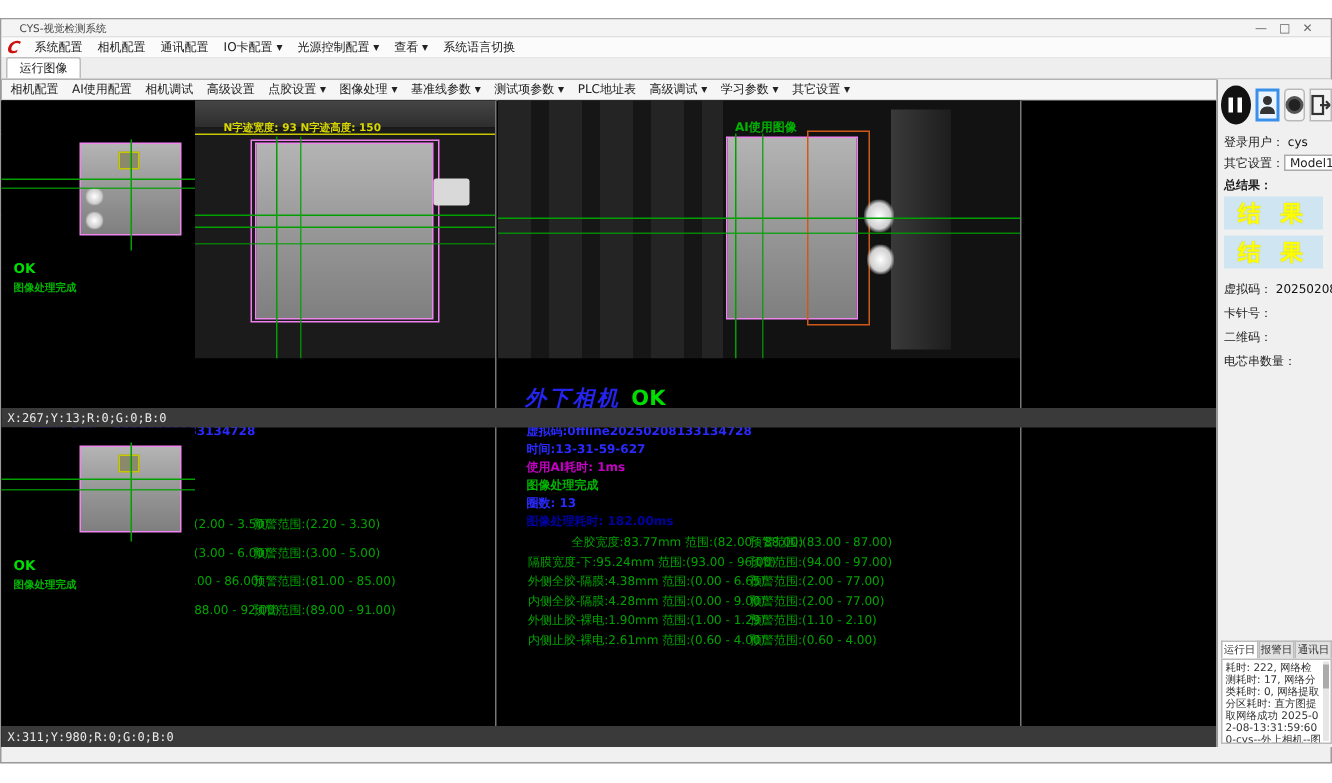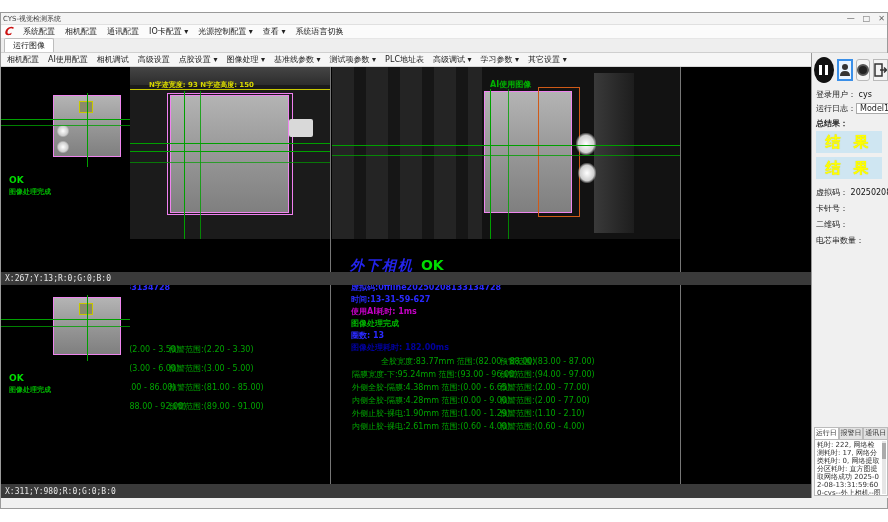--- a/index.html
+++ b/index.html
@@ -1,20 +1,20 @@
 <!DOCTYPE html>
 <html><head>
 <meta charset="utf-8">
 <style>
   * { margin:0; padding:0; box-sizing:border-box; }
   body { width:888px; height:522px; background:#ffffff; font-family:"DejaVu Sans","Liberation Sans",sans-serif; position:relative; overflow:hidden; }
   .window { position:absolute; left:0; top:12px; width:888px; height:497px; background:#f0f0f0; border:1px solid #9a9a9a; }
 
   
-  .titlebar { position:absolute; left:0; top:0; width:100%; height:12px; background:#f4f4f4; border-bottom:1px solid #e0e0e0; font-size:7px; color:#444; display:flex; align-items:center; padding:0 2px; }
+  .titlebar { position:absolute; left:0; top:0; width:100%; height:12px; background:#f4f4f4; border-bottom:1px solid #e0e0e0; font-size:7px; color:#444; display:flex; align-items:center; padding:0 12px; }
   .titlebar .wctl { margin-left:auto; display:flex; gap:8px; color:#666; font-size:8px; }
   .wctl span { cursor:default; }
 
   
   .menubar { position:absolute; left:0; top:12px; width:100%; height:14px; background:#fbfbfb; border-bottom:1px solid #e6e6e6; display:flex; align-items:center; gap:10px; padding:0 4px; font-size:8px; color:#222; }
   .applogo { color:#cc1111; font-weight:bold; font-style:italic; font-size:11px; line-height:11px; transform:skewX(-12deg); }
 
   
   .tabstrip { position:absolute; left:0; top:26px; width:100%; height:14px; background:#eeeeee; border-bottom:1px solid #cfcfcf; display:flex; align-items:flex-end; padding-left:3px; }
   .tab { font-size:8px; color:#222; background:#ffffff; border:1px solid #bdbdbd; border-bottom:none; padding:1px 8px 1px 8px; border-radius:2px 2px 0 0; }
@@ -260,21 +260,21 @@
             <path d="M6 7 H12 M10 4.5 L12.5 7 L10 9.5" stroke="#333" stroke-width="1.5" fill="none"></path>
           </svg>
       </div>
     </div>
 
     <div class="prow" style="top:36px;">
       <span class="plabel">登录用户：</span>
       <span class="pvalue">cys</span>
     </div>
     <div class="prow" style="top:50px;">
-      <span class="plabel">运行日志：</span><span class="modelbox">Model1</span>
+      <span class="plabel">其它设置：</span><span class="modelbox">Model1</span>
     </div>
     <div class="prow" style="top:65px;font-weight:bold;">总结果：</div>
     <div class="resultbox" style="top:78px;">结 果</div>
     <div class="resultbox" style="top:104px;">结 果</div>
 
     <div class="prow" style="top:134px;">
       <span class="plabel">虚拟码：</span>
       <span class="pvalue">20250208</span>
     </div>
     <div class="prow" style="top:150px;">卡针号：</div>

